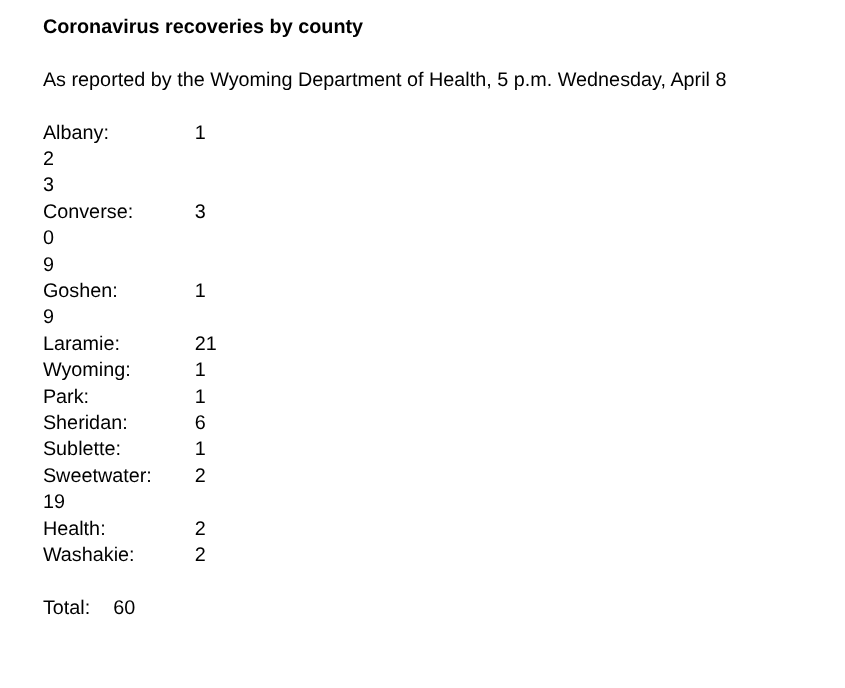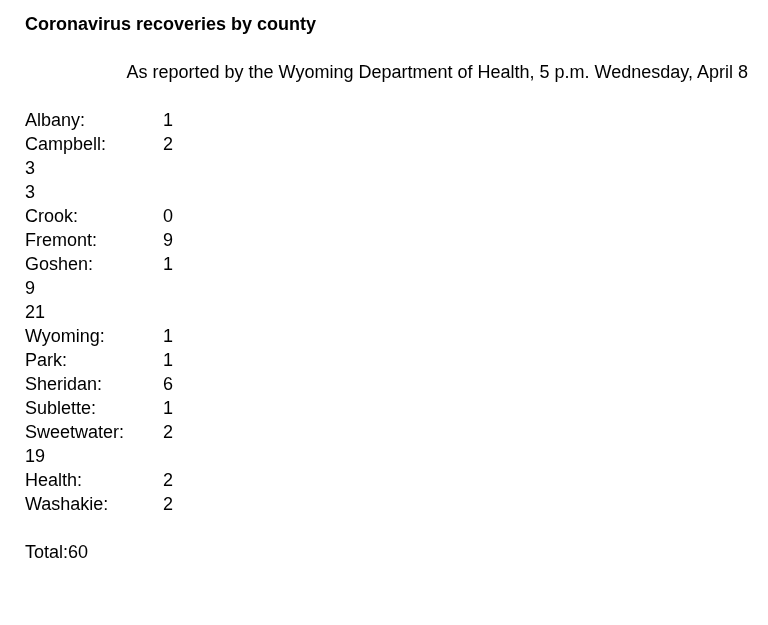--- a/index.html
+++ b/index.html
@@ -10,91 +10,90 @@
     overflow: hidden;
   }
   body {
     font-family: "Liberation Sans", "DejaVu Sans", sans-serif;
     font-size: 18px;
     line-height: 24px;
     color: #000000;
     -webkit-font-smoothing: antialiased;
   }
   .doc {
-    padding: 12px 20px 0 25px;
+    padding: 12px 20px 0 39px;
   }
   .title {
     font-size: 18px;
     font-weight: 700;
     line-height: 24px;
     margin-bottom: 24px;
   }
   .subtitle {
     font-weight: 400;
     margin-bottom: 24px;
     white-space: nowrap;
-    text-align: right;
   }
   .county-list .row {
     display: flex;
     height: 24px;
   }
   .row .label {
     flex: 0 0 138px;
     width: 138px;
   }
   .row .value {
     flex: 0 0 auto;
   }
   .total-row {
     display: flex;
     height: 24px;
     margin-top: 24px;
+    gap: 21px;
   }
 </style>
 </head>
 <body>
 
 <div class="doc">
 
   <div class="title">Coronavirus recoveries by county</div>
 
   <div class="subtitle">As reported by the Wyoming Department of Health, 5 p.m. Wednesday, April 8</div>
 
   <div class="county-list">
     <div class="row">
       <span class="label">Albany:</span>
       <span class="value">1</span>
     </div>
     <div class="row">
-      <span class="label">Campbell:</span>
       <span class="value">2</span>
     </div>
     <div class="row">
       <span class="value">3</span>
     </div>
     <div class="row">
+      <span class="label">Converse:</span>
       <span class="value">3</span>
     </div>
     <div class="row">
-      <span class="label">Crook:</span>
       <span class="value">0</span>
     </div>
     <div class="row">
-      <span class="label">Fremont:</span>
       <span class="value">9</span>
     </div>
     <div class="row">
       <span class="label">Goshen:</span>
       <span class="value">1</span>
     </div>
     <div class="row">
       <span class="value">9</span>
     </div>
     <div class="row">
+      <span class="label">Laramie:</span>
       <span class="value">21</span>
     </div>
     <div class="row">
       <span class="label">Wyoming:</span>
       <span class="value">1</span>
     </div>
     <div class="row">
       <span class="label">Park:</span>
       <span class="value">1</span>
     </div>

